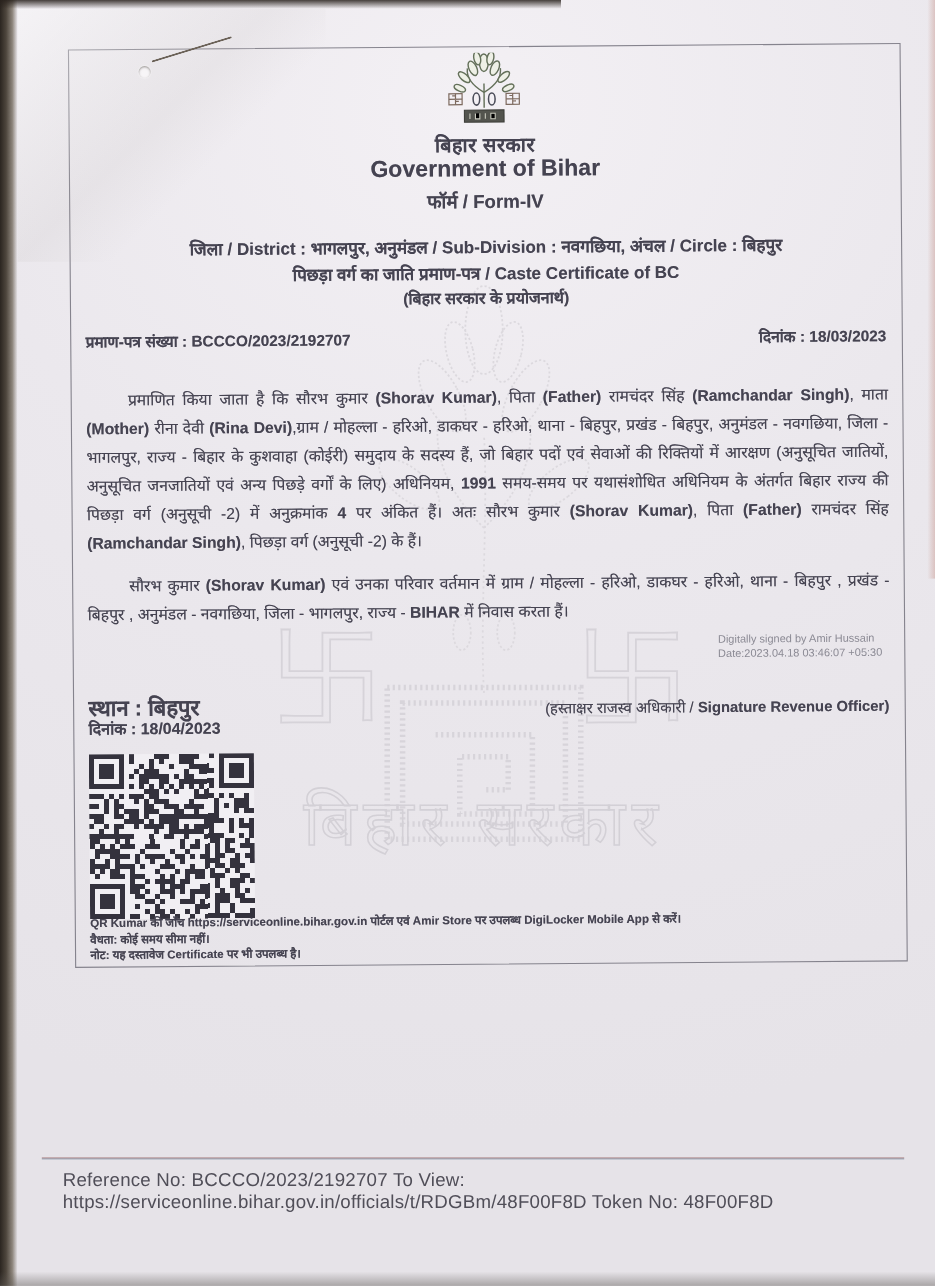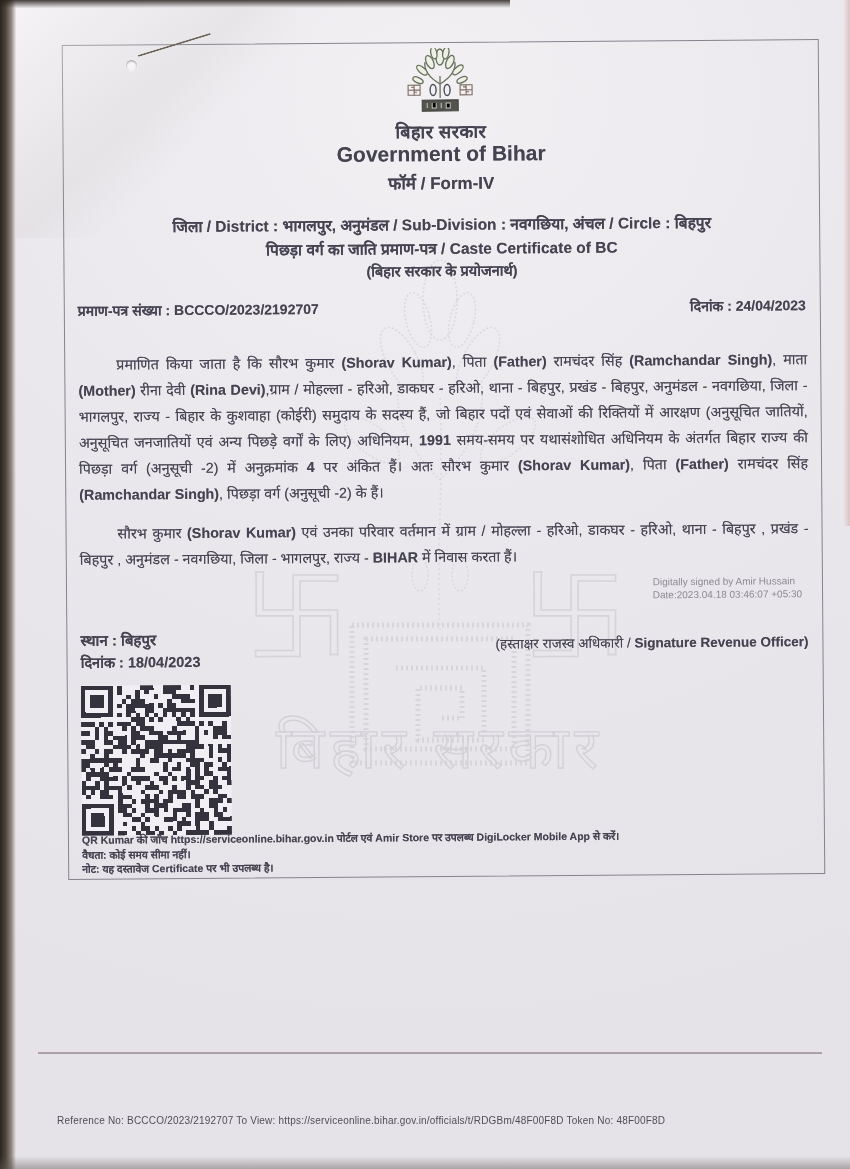--- a/index.html
+++ b/index.html
@@ -34,30 +34,30 @@
   .hdr-en{top:99px;font-size:21px;font-weight:700;}
   .hdr-form{top:128px;font-size:17px;font-weight:700;}
   .line-district{top:170px;font-size:15.5px;font-weight:700;}
   .line-caste{top:194px;font-size:15.5px;font-weight:700;}
   .line-purpose{top:217px;font-size:14.5px;font-weight:700;}
   .meta-no{top:255px;left:13px;font-size:14px;font-weight:700;}
   .meta-date{top:255px;right:14px;font-size:14px;font-weight:700;}
   .body-text{top:306px;left:13px;width:729px;font-size:14.3px;line-height:26px;text-align:justify;}
   .body-text p{margin:0 0 13px 0;text-indent:38px;}
   .sig-digital{top:534px;right:20px;font-size:10px;line-height:13px;color:#8b8a94;text-shadow:none;}
-  .place-line{top:584px;left:13px;font-size:15px;font-weight:600;}
+  .place-line{top:584px;left:13px;font-size:20px;font-weight:600;}
   .date-line{top:606px;left:13px;font-size:14.5px;font-weight:600;}
   .sig-officer{top:592px;right:14px;font-size:13.5px;}
   .qr-box{top:640px;left:13px;width:150px;height:150px;background:#f1eff3;}
   .qr-box svg{width:100%;height:100%;display:block;}
   .fineprint{top:788px;left:13px;width:720px;font-size:10.5px;line-height:13.5px;font-weight:700;}
   .fineprint div{margin-bottom:1px;}
   .footer-rule{top:1052px;left:38px;width:784px;height:2px;
     background:linear-gradient(180deg,#c4a0a0 0%,#92a0b2 100%);}
-  .reference{top:1115px;left:57px;font-size:10px;color:#504e58;letter-spacing:.2px;}
+  .reference{top:1063px;left:57px;font-size:17px;color:#504e58;letter-spacing:.2px;}
   .watermark-svg{left:0;top:0;pointer-events:none;}
   .emblem{top:5px;left:331px;width:92px;height:66px;}
 </style>
 </head>
 <body>
 
 <div class="page">
 
   <svg class="abs watermark-svg" width="850" height="1169" viewBox="0 0 850 1169">
     <g stroke="#dcd9de" fill="none" stroke-width="1.6" stroke-dasharray="2 2">
@@ -122,21 +122,21 @@
     <div class="abs center hdr-form ink">फॉर्म / Form-IV</div>
 
     <div class="abs center line-district ink">जिला / District : भागलपुर, अनुमंडल / Sub-Division : नवगछिया, अंचल / Circle : बिहपुर</div>
     <div class="abs center line-caste ink">पिछड़ा वर्ग का जाति प्रमाण-पत्र / Caste Certificate of BC</div>
     <div class="abs center line-purpose ink">(बिहार सरकार के प्रयोजनार्थ)</div>
 
     <div class="abs meta-no ink">
       <span>प्रमाण-पत्र संख्या : </span><span class="seg-b">BCCCO/2023/2192707</span>
     </div>
     <div class="abs meta-date ink">
-      <span>दिनांक : </span><span class="seg-b">24/04/2023</span>
+      <span>दिनांक : </span><span class="seg-b">18/03/2023</span>
     </div>
 
     <div class="abs body-text ink">
       <p><span>प्रमाणित किया जाता है कि सौरभ कुमार </span><span class="seg-b">(Shorav Kumar)</span><span>, पिता </span><span class="seg-b">(Father)</span><span> रामचंदर सिंह </span><span class="seg-b">(Ramchandar Singh)</span><span>, माता </span><span class="seg-b">(Mother)</span><span> रीना देवी </span><span class="seg-b">(Rina Devi)</span><span>,ग्राम / मोहल्ला - हरिओ, डाकघर - हरिओ, थाना - बिहपुर, प्रखंड - बिहपुर, अनुमंडल - नवगछिया, जिला - भागलपुर, राज्य - बिहार के कुशवाहा (कोईरी) समुदाय के सदस्य हैं, जो बिहार पदों एवं सेवाओं की रिक्तियों में आरक्षण (अनुसूचित जातियों, अनुसूचित जनजातियों एवं अन्य पिछड़े वर्गों के लिए) अधिनियम, </span><span class="seg-b">1991</span><span> समय-समय पर यथासंशोधित अधिनियम के अंतर्गत बिहार राज्य की पिछड़ा वर्ग (अनुसूची -2) में अनुक्रमांक </span><span class="seg-b">4</span><span> पर अंकित हैं। अतः सौरभ कुमार </span><span class="seg-b">(Shorav Kumar)</span><span>, पिता </span><span class="seg-b">(Father)</span><span> रामचंदर सिंह </span><span class="seg-b">(Ramchandar Singh)</span><span>, पिछड़ा वर्ग (अनुसूची -2) के हैं।</span></p>
       <p><span>सौरभ कुमार </span><span class="seg-b">(Shorav Kumar)</span><span> एवं उनका परिवार वर्तमान में ग्राम / मोहल्ला - हरिओ, डाकघर - हरिओ, थाना - बिहपुर , प्रखंड - बिहपुर , अनुमंडल - नवगछिया, जिला - भागलपुर, राज्य - </span><span class="seg-b">BIHAR</span><span> में निवास करता हैं।</span></p>
     </div>
 
     <div class="abs sig-digital">
       <div>Digitally signed by Amir Hussain</div>
       <div>Date:2023.04.18 03:46:07 +05:30</div>

